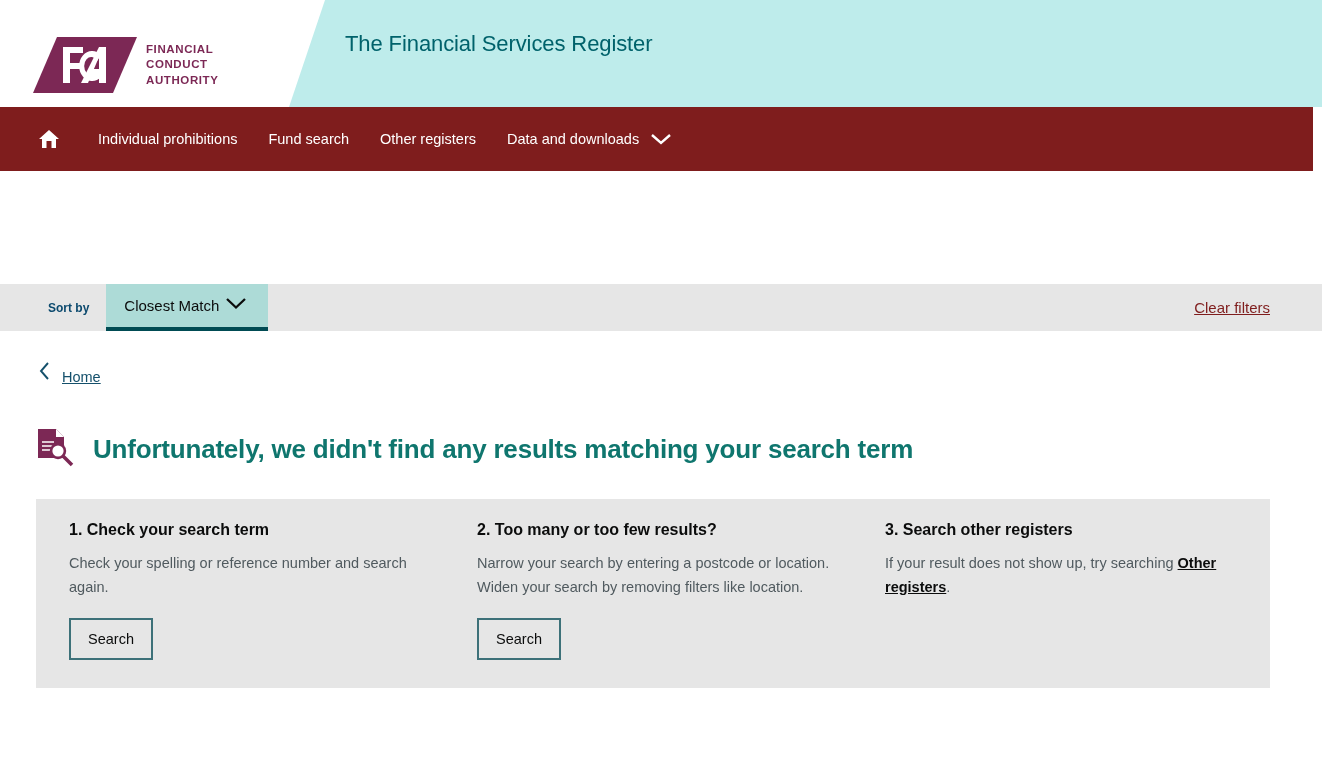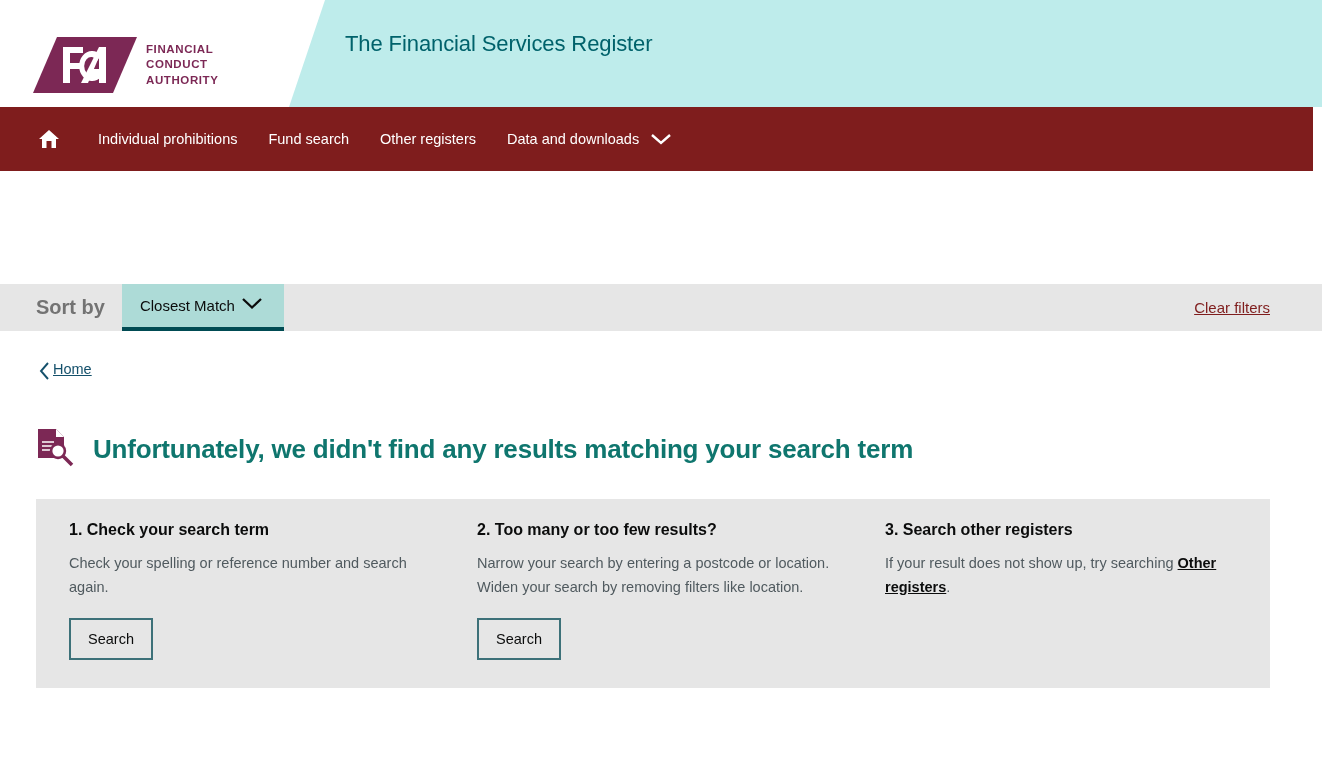--- a/index.html
+++ b/index.html
@@ -171,24 +171,24 @@
   
   .sortbar {
     width: 1322px;
     height: 47px;
     background: #e6e6e6;
     display: flex;
     align-items: center;
     position: relative;
   }
   .sort-label {
-    margin-left: 36px;
-    font-size: 20px;
-    font-weight: bold;
-    color: #737373;
+    margin-left: 48px;
+    font-size: 12px;
+    font-weight: bold;
+    color: #0c4a6e;
   }
   .sort-select {
     margin-left: 17px;
     height: 47px;
     background: #addbd7;
     border-bottom: 4px solid #004b53;
     padding: 0 20px 0 18px;
     display: flex;
     align-items: center;
     gap: 5px;
@@ -202,22 +202,22 @@
     color: #7f1d1d;
     text-decoration: underline;
     cursor: pointer;
   }
 
   
   .main { width: 1322px; background: #fff; position: relative; }
 
   .breadcrumb {
     display: flex;
-    align-items: flex-start;
-    gap: 2px;
+    align-items: flex-end;
+    gap: 11px;
     margin-left: 38px;
     padding-top: 30px;
     width: max-content;
     cursor: pointer;
   }
   .breadcrumb-text {
     font-size: 14.5px;
     color: #14506b;
     text-decoration: underline;
   }

